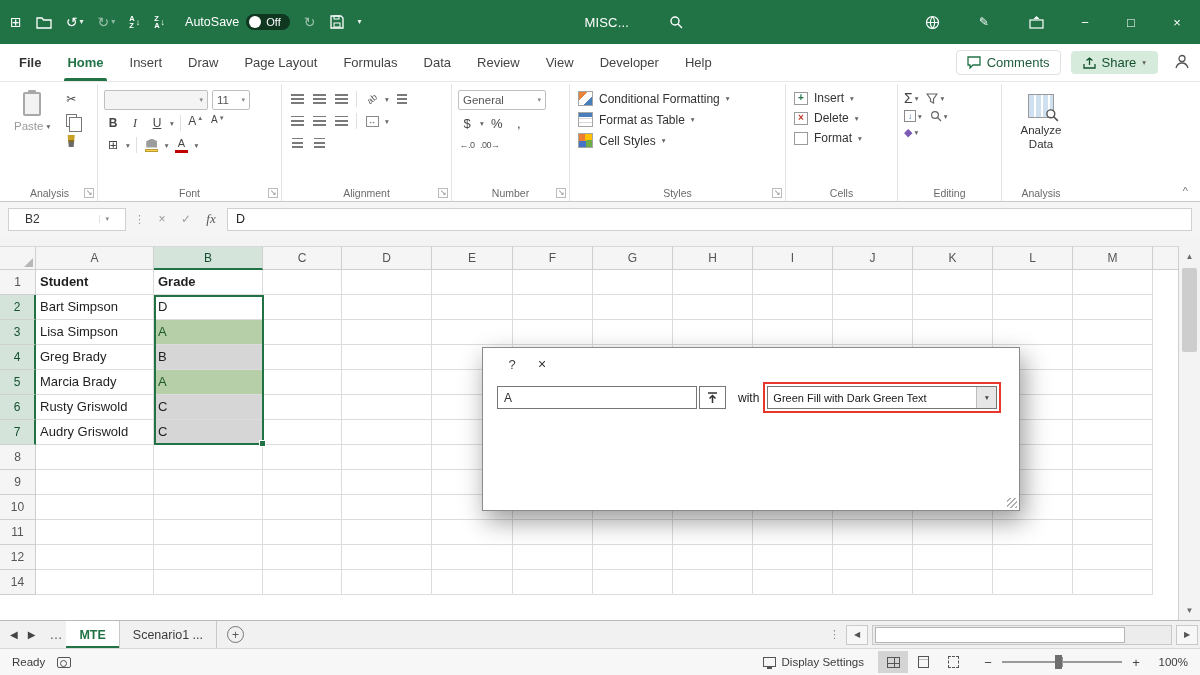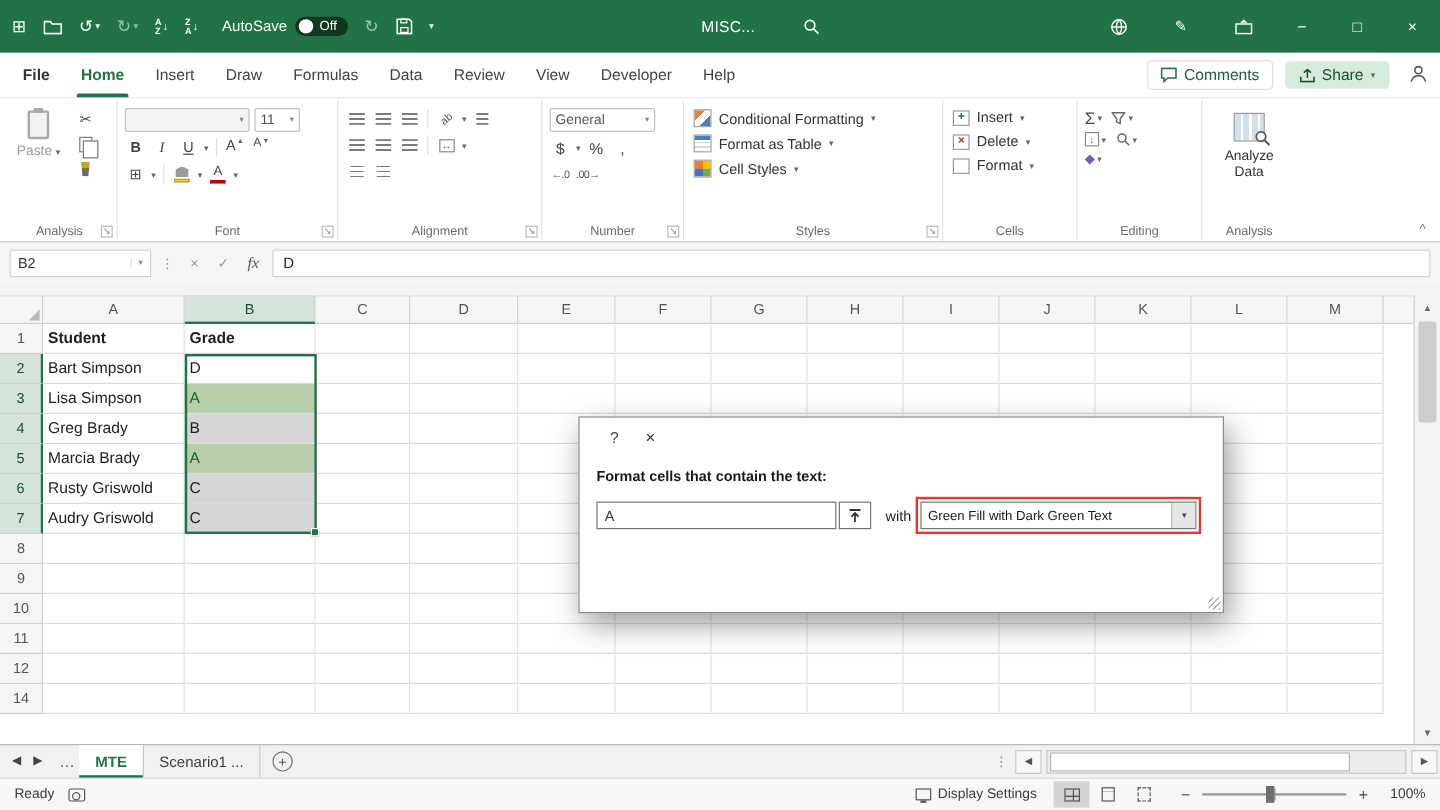--- a/index.html
+++ b/index.html
@@ -106,21 +106,21 @@
   .ico-filldown { width:12px; height:12px; border:1px solid #8a8a8a; display:inline-flex; align-items:center; justify-content:center; font-size:8px; color:#2767b0; }
 
   
   .analyze-btn { display:flex; flex-direction:column; align-items:center; gap:5px; padding:6px 8px 0; font-size:11.5px; color:#333; text-align:center; line-height:1.25; }
   .ico-analyze { width:26px; height:24px; border:1px solid #9a9a9a; background:repeating-linear-gradient(to right,#cfe0f1 0 5px,#fff 5px 7px); position:relative; }
   .ico-analyze svg { position:absolute; right:-6px; bottom:-5px; }
   .ribbon-collapse { position:absolute; right:12px; bottom:4px; font-size:11px; color:#777; }
 
   
   .fbar { height:34px; background:#f5f5f5; display:flex; align-items:center; padding:0 8px 0 8px; gap:6px; }
-  .namebox { width:118px; height:23px; background:#fff; border:1px solid #d0d0d0; display:flex; align-items:center; justify-content:space-between; padding:0 6px; font-size:12px; }
+  .namebox { width:118px; height:23px; background:#fff; border:1px solid #d0d0d0; display:flex; align-items:center; justify-content:space-between; padding:0 16px; font-size:12px; }
   .nb-arrow { font-size:7px; color:#888; border-left:1px solid #e0e0e0; padding-left:5px; }
   .fb-dots { color:#9a9a9a; font-size:11px; padding:0 2px; }
   .fb-x,.fb-check { color:#9a9a9a; font-size:12px; width:18px; text-align:center; }
   .fb-fx { font-family:"Liberation Serif",serif; font-style:italic; color:#555; font-size:13px; width:20px; text-align:center; }
   .fb-field { flex:1; height:23px; background:#fff; border:1px solid #d0d0d0; display:flex; align-items:center; padding:0 8px; font-size:12.5px; color:#222; }
   .gridgap { height:10px; background:#f3f3f3; }
 
   
   .sheet { display:flex; height:374px; background:#fff; }
   .grid-zone { flex:1; display:flex; overflow:hidden; }
@@ -281,20 +281,21 @@
     <span class="winbtn">□</span>
     <span class="winbtn">×</span>
   </div>
 </div>
 
 <div class="tabrow">
   <span class="rtab file">File</span>
   <span class="rtab active">Home</span>
   <span class="rtab">Insert</span>
   <span class="rtab">Draw</span>
+  <span class="rtab">Page Layout</span>
   <span class="rtab">Formulas</span>
   <span class="rtab">Data</span>
   <span class="rtab">Review</span>
   <span class="rtab">View</span>
   <span class="rtab">Developer</span>
   <span class="rtab">Help</span>
   <div class="tabrow-right">
     <span class="comments-btn">
       <svg width="14" height="13" viewBox="0 0 14 13">
           <path d="M1 1h12v8H6l-3 3v-3H1z" fill="none" stroke="#217346" stroke-width="1.3"></path>
@@ -807,21 +808,20 @@
     <span class="vs-btn bottom">▼</span>
   </div>
 </div>
 
 <div class="dialog">
   <div class="dlg-title">
     <span class="dlg-help">?</span>
     <span class="dlg-close">×</span>
   </div>
   <div class="dlg-body">
-    <div class="dlg-prompt">Format cells that contain the text:</div>
     <div class="dlg-ctl-row">
       <div class="dlg-input">
           <span>A</span>
         </div>
       <span class="collapse-btn">
         <svg width="11" height="12" viewBox="0 0 11 12">
             <path d="M5.5 11V4M2.5 6.5L5.5 3.5l3 3M1 1h9" fill="none" stroke="#333" stroke-width="1.5"></path>
           </svg>
       </span>
       <span class="with-label">with</span>

